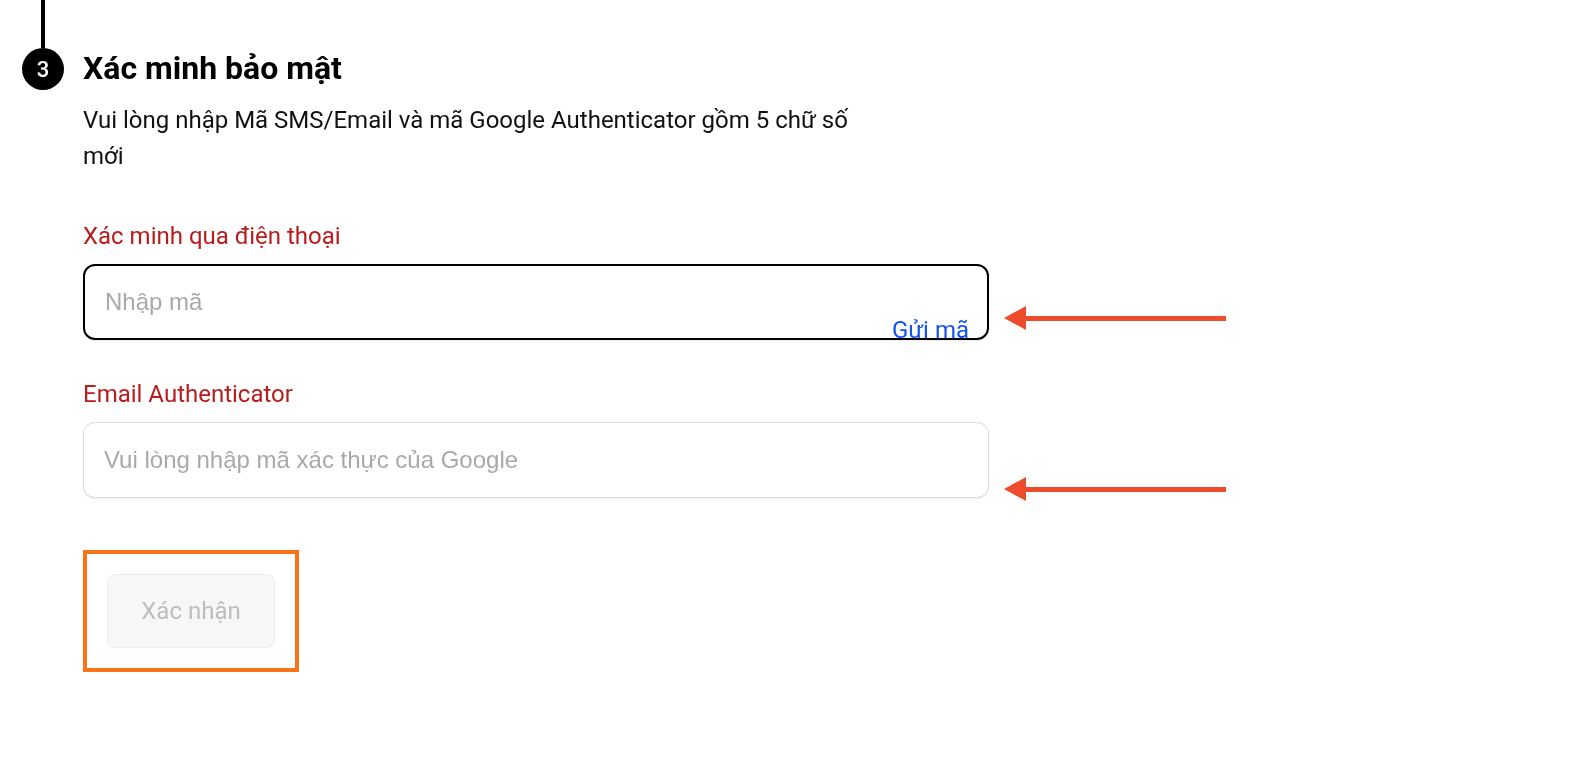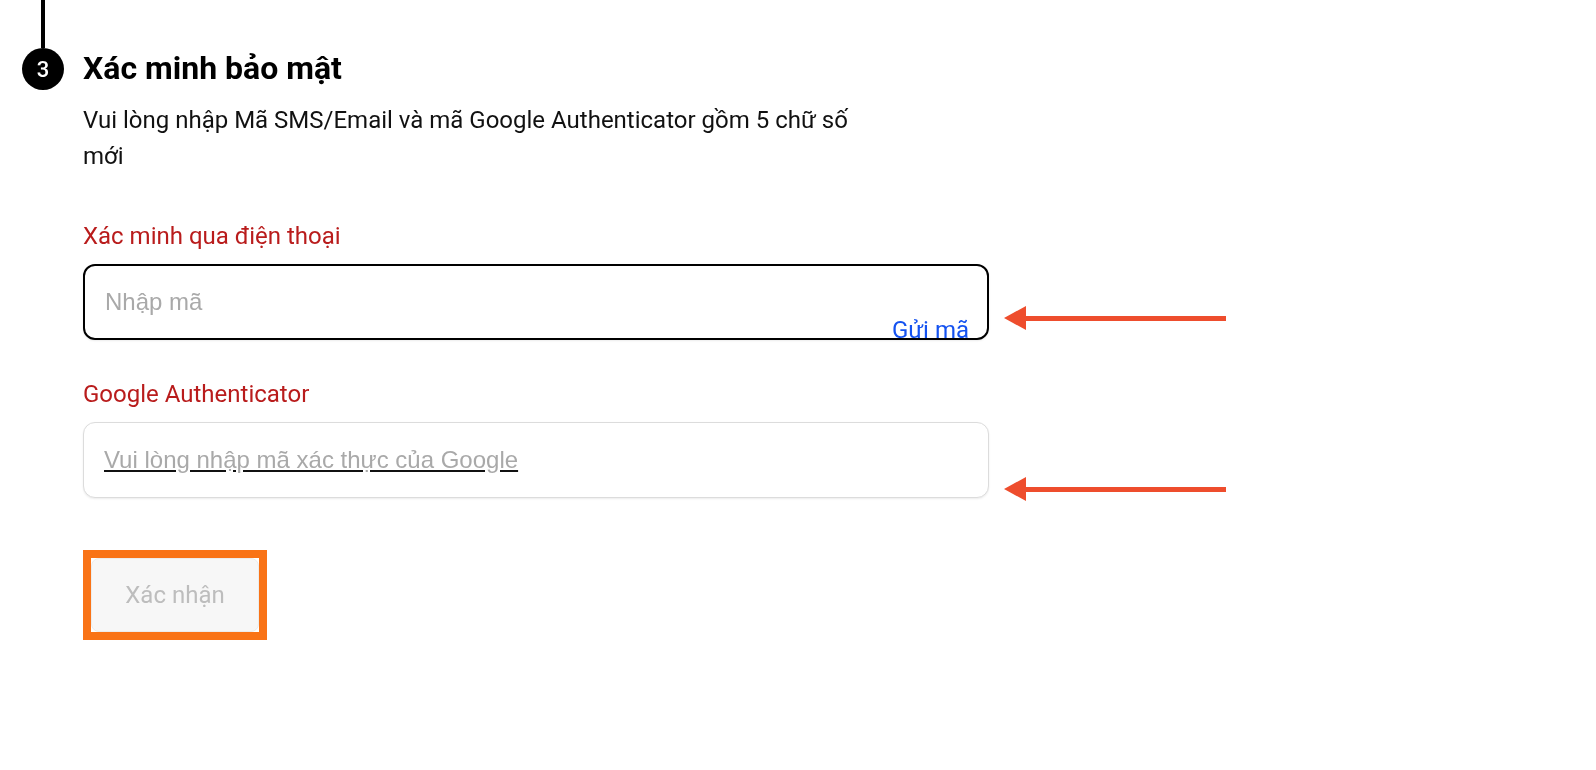--- a/index.html
+++ b/index.html
@@ -84,42 +84,41 @@
       box-shadow: 0 1px 2px rgba(0,0,0,0.08);
     }
 
     .text-input::placeholder { color: #a9a9a9; }
 
     .text-input.focused {
       border: 2px solid #000;
     }
     .text-input.default {
       border: 1px solid #dcdcdc;
-      text-decoration: underline;
     }
 
     .send-link {
       position: absolute;
       right: 20px;
       top: 50%;
       transform: translateY(-50%);
       font-size: 24px;
       color: #1452f0;
       cursor: pointer;
       background: none;
       border: none;
       font-family: inherit;
       margin-top: 28px;
     }
 
     .submit-row { margin-top: 52px; }
 
     .submit-highlight {
-      border: 8px solid #f97316;
-      padding: 0;
+      border: 4px solid #f97316;
+      padding: 20px;
       display: inline-block;
     }
     .submit-btn {
       background: #f7f7f7;
       color: #bdbdbd;
       border: 1px solid #ececec;
       border-radius: 8px;
       font-size: 24px;
       padding: 22px 30px;
       min-width: 168px;
@@ -163,21 +162,21 @@
 
   <div class="field-group">
     <div class="field-label">Xác minh qua điện thoại</div>
     <div class="input-wrap">
       <input type="text" class="text-input focused" placeholder="Nhập mã" style="">
       <button class="send-link">Gửi mã</button>
     </div>
   </div>
 
   <div class="field-group">
-    <div class="field-label">Google Authenticator</div>
+    <div class="field-label">Email Authenticator</div>
     <div class="input-wrap">
       <input type="text" class="text-input default" placeholder="Vui lòng nhập mã xác thực của Google" style="">
     </div>
   </div>
 
   <div class="submit-row">
     <span class="submit-highlight">
       <button class="submit-btn" disabled="">Xác nhận</button>
     </span>
   </div>

